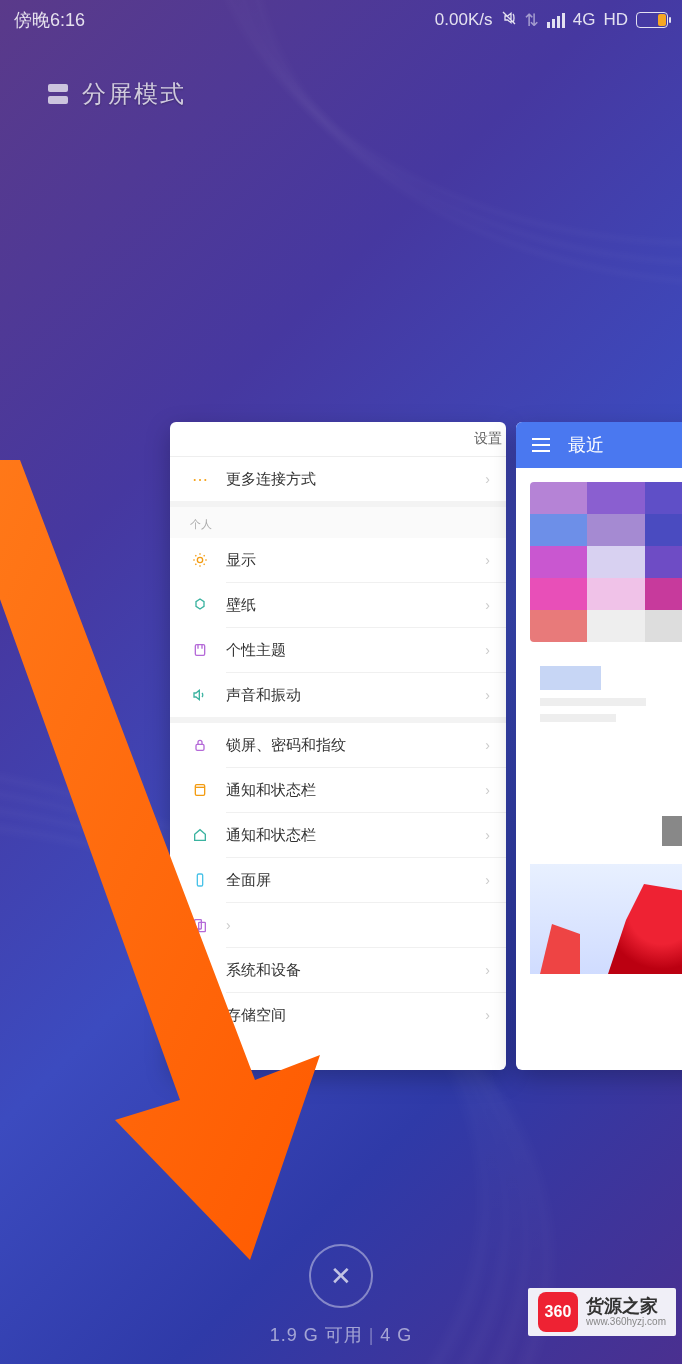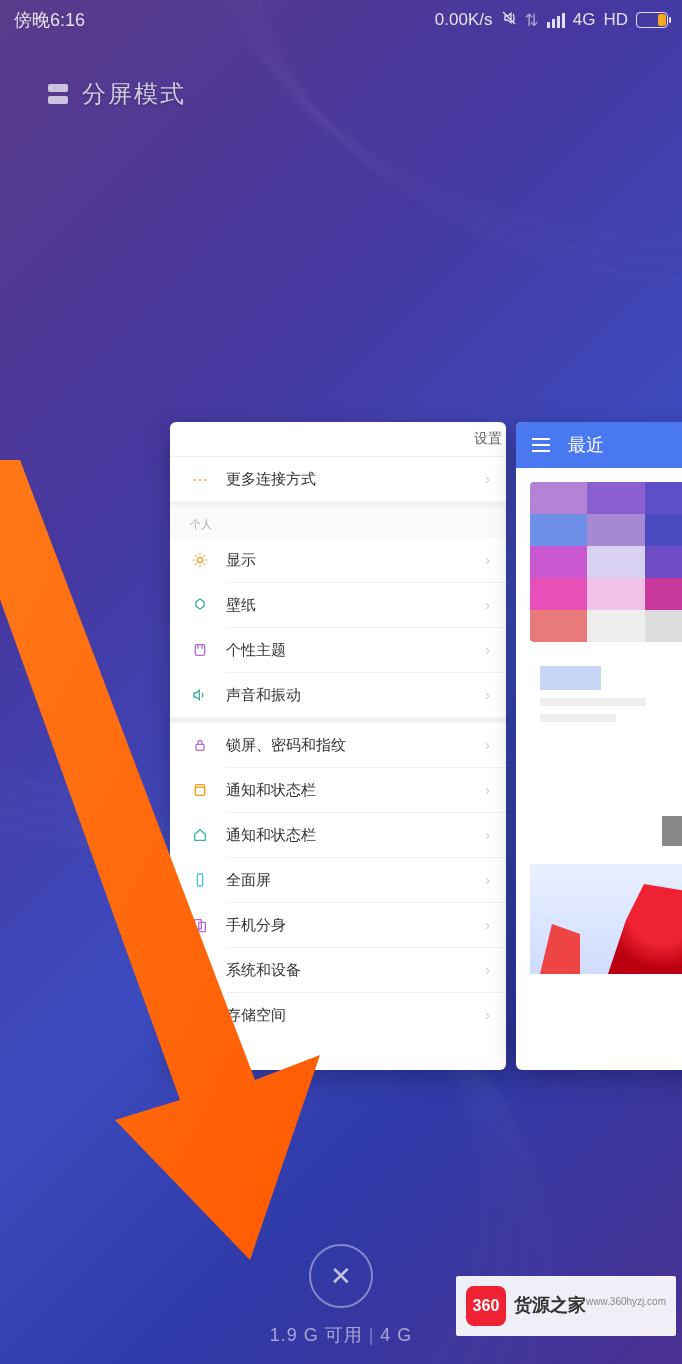--- a/index.html
+++ b/index.html
@@ -75,23 +75,23 @@
 
 
 .arrow-svg { position:absolute; top:460px; left:-90px; pointer-events:none; }
 
 
 .close-btn { position:absolute; left:50%; top:1244px; transform:translateX(-50%); width:64px; height:64px; border:2px solid rgba(255,255,255,.4); border-radius:50%; display:flex; align-items:center; justify-content:center; color:rgba(255,255,255,.7); font-size:26px; }
 .mem { position:absolute; left:50%; top:1316px; transform:translateX(-50%); color:rgba(255,255,255,.55); font-size:18px; letter-spacing:1px;margin-top:7px; }
 .mem .sep { margin:0 6px; opacity:.6; }
 
 
-.wm { position:absolute; right:6px; bottom:28px; display:flex; align-items:center; gap:8px; background:rgba(255,255,255,.92); padding:10px 10px; border-radius:2px; }
+.wm { position:absolute; right:6px; bottom:28px; display:flex; align-items:center; gap:8px; background:rgba(255,255,255,.92); padding:4px 10px; border-radius:2px; }
 .wm-badge { width:40px; height:40px; background:#e23; color:#fff; font-weight:bold; font-size:16px; display:flex; align-items:center; justify-content:center; border-radius:8px; }
-.wm-txt { display:flex; flex-direction:row; line-height:1.1; color:#333; }
+.wm-txt { display:flex; flex-direction:column; line-height:1.1; color:#333; }
 .wm-txt .t1{font-size:18px;font-weight:600}
 .wm-txt .t2{font-size:10px;color:#888}
 </style>
 </head>
 <body>
 
 <div class="waves"></div>
 
 <div class="status-bar">
   <span>傍晚6:16</span>
@@ -232,21 +232,20 @@
     </div>
       <div class="divider"></div>
 
     <div class="row">
       <span class="ri">
           <svg width="16" height="16" viewBox="0 0 24 24" fill="none" stroke="#b56ad8" stroke-width="2">
             <rect x="4" y="4" width="10" height="14" rx="1"></rect>
             <rect x="10" y="8" width="10" height="14" rx="1"></rect>
           </svg>
         </span>
-      <span class="txt">手机分身</span>
       <span class="chev">›</span>
     </div>
       <div class="divider"></div>
 
     <div class="row">
       <span class="ri">
           <svg width="16" height="16" viewBox="0 0 24 24" fill="none" stroke="#3bb3a0" stroke-width="2">
             <rect x="3" y="8" width="16" height="8" rx="2"></rect>
             <path d="M21 11v2"></path>
           </svg>

